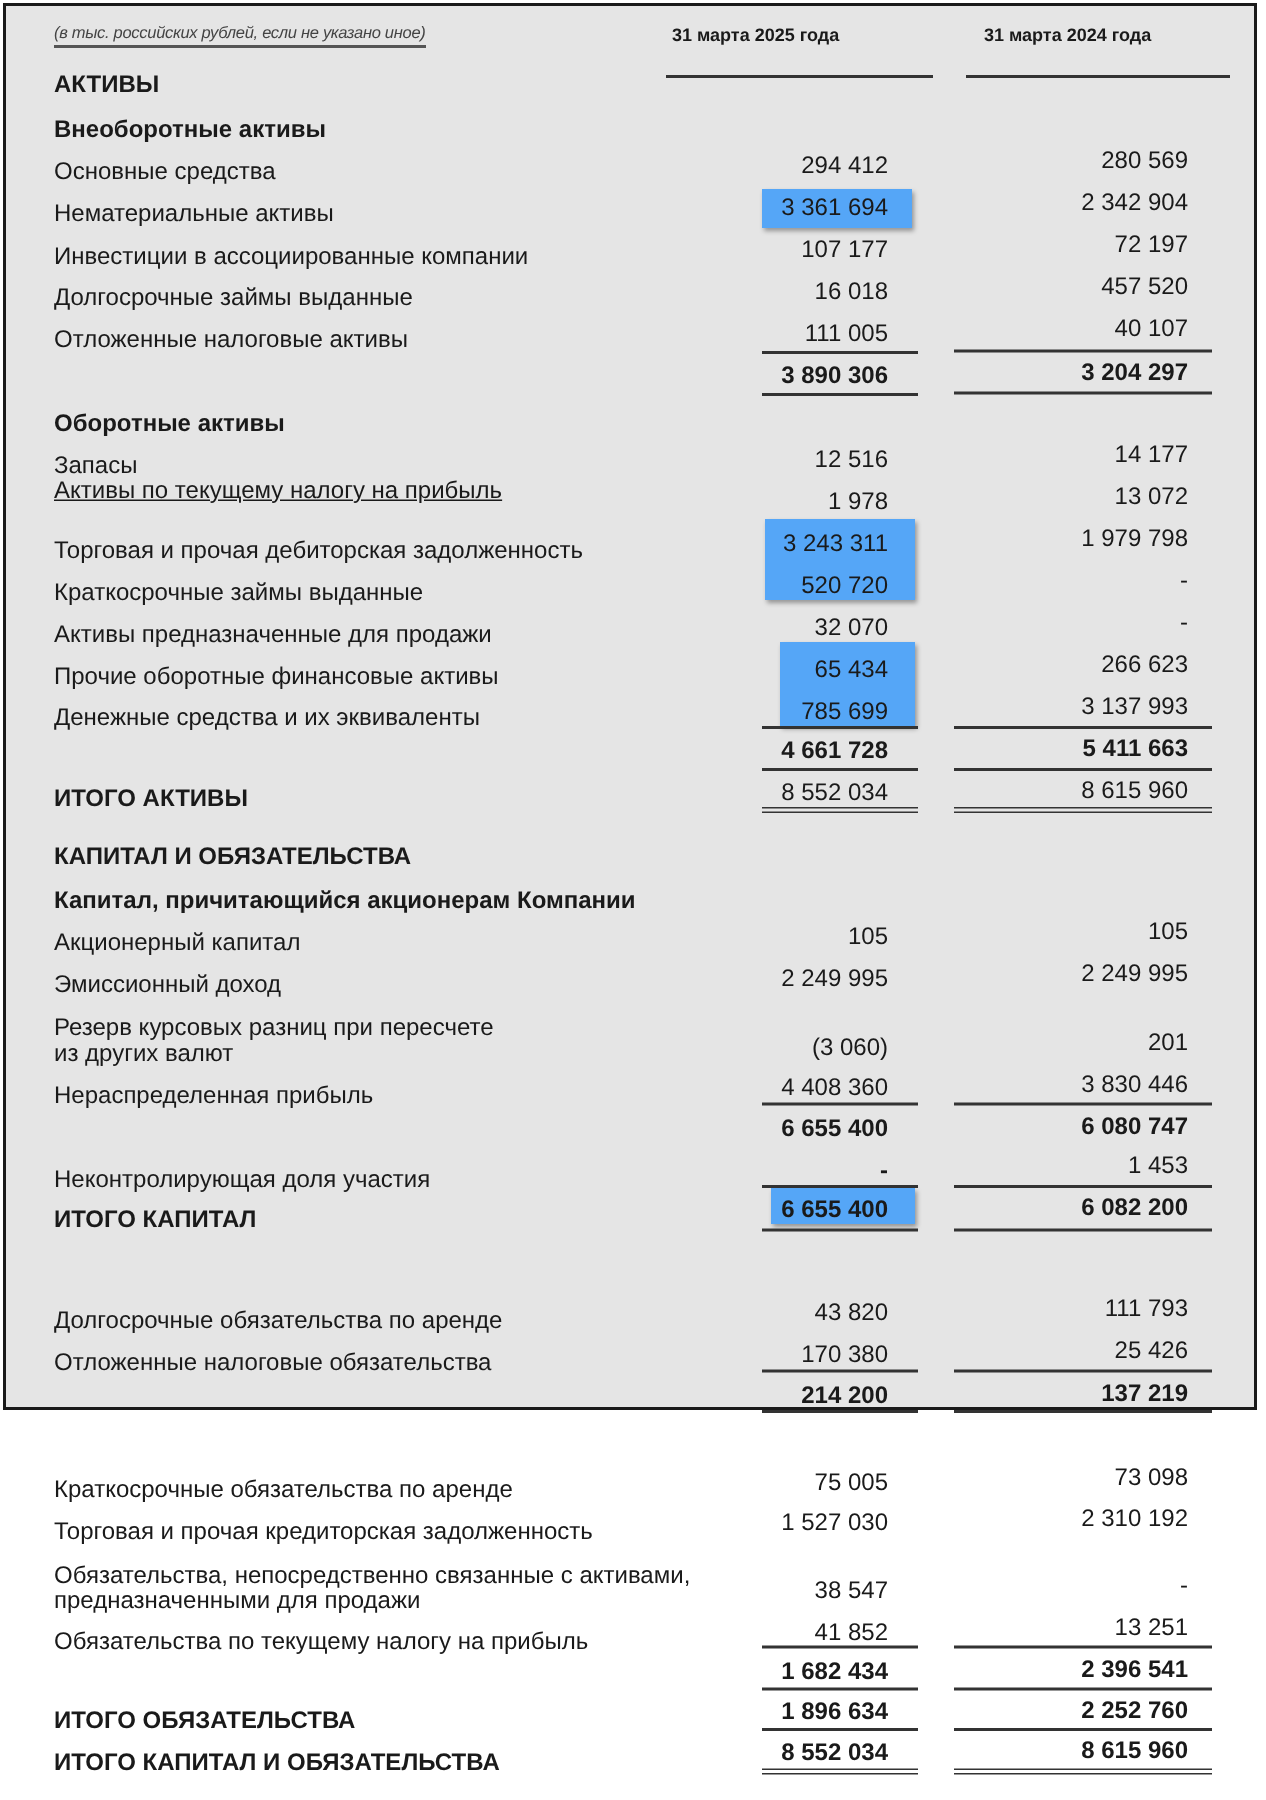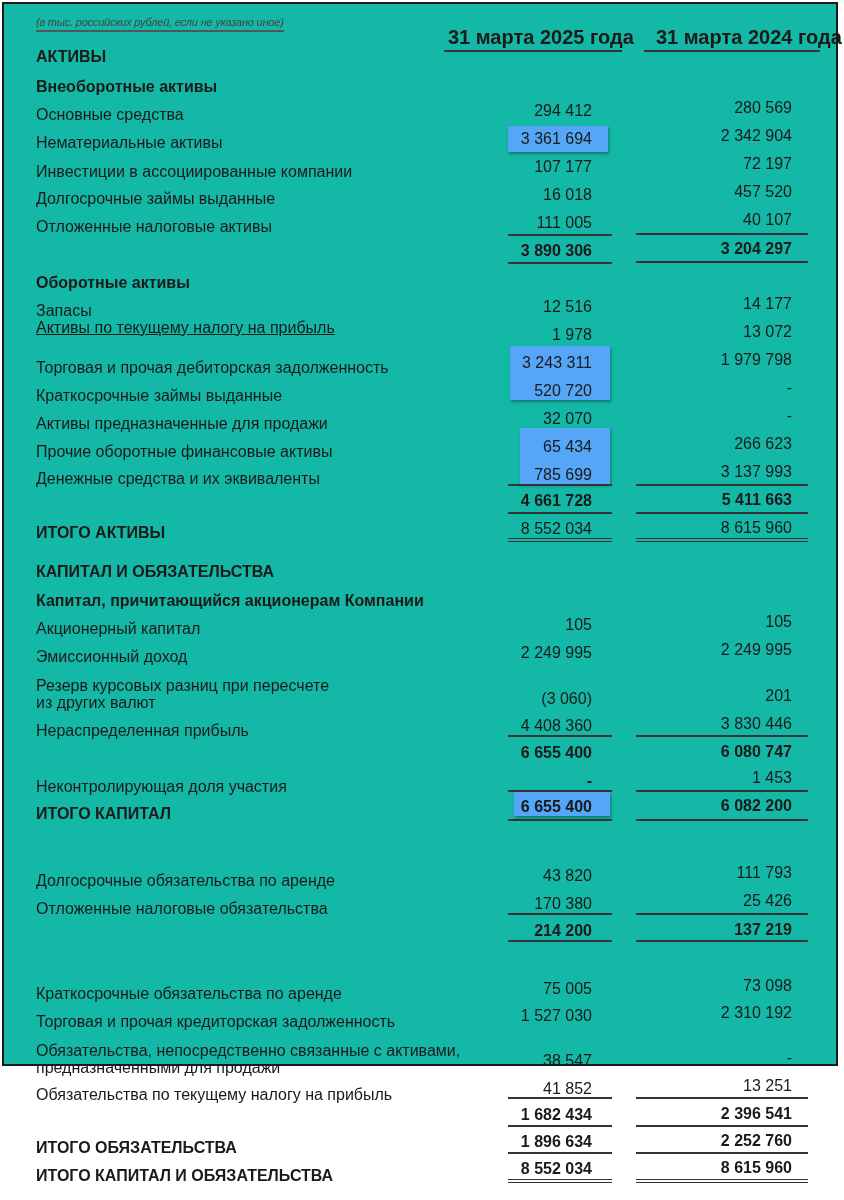--- a/index.html
+++ b/index.html
@@ -1,24 +1,24 @@
 <!DOCTYPE html>
 <html><head>
 <meta charset="utf-8">
 <style>
   html, body { margin:0; padding:0; background:#ffffff; }
   body { width:844px; height:1200px; position:relative; overflow:hidden;
          font-family:"Liberation Sans", sans-serif; color:#1a1a1a; }
-  .frame { position:absolute; left:2px; top:2px; width:836px; height:1064px;
-           border:2px solid #1a1a1a; box-sizing:border-box; background:#14b8a6; }
+  .frame { position:absolute; left:2px; top:2px; width:836px; height:938px;
+           border:2px solid #1a1a1a; box-sizing:border-box; background:#e5e5e5; }
   .lbl { position:absolute; left:32px; font-size:16px; line-height:18px; white-space:nowrap; }
   .lbl.two { line-height:17px; }
   .note { position:absolute; left:32px; top:12px; font-size:11px; font-style:italic;
           color:#444; border-bottom:2px solid #555; padding-bottom:2px; letter-spacing:-0.2px; }
-  .hdr { position:absolute; top:22px; font-size:20px; font-weight:bold; white-space:nowrap; }
+  .hdr { position:absolute; top:12px; font-size:12px; font-weight:bold; white-space:nowrap; }
   .hdr-line { position:absolute; top:46px; height:2px; background:#333; }
   .v { position:absolute; font-size:16px; text-align:right; white-space:nowrap; line-height:18px; }
   .c1 { right:244px; }
   .c2 { right:44px; }
   .bold { font-weight:bold; }
   .sect { font-weight:bold; }
   .hl { position:absolute; background:#55a6f7; box-shadow:1px 2px 3px rgba(0,0,0,0.35); }
   .ul { position:absolute; height:1.5px; background:#333; }
   .ul1 { left:504px; width:104px; }
   .ul2 { left:632px; width:172px; }

